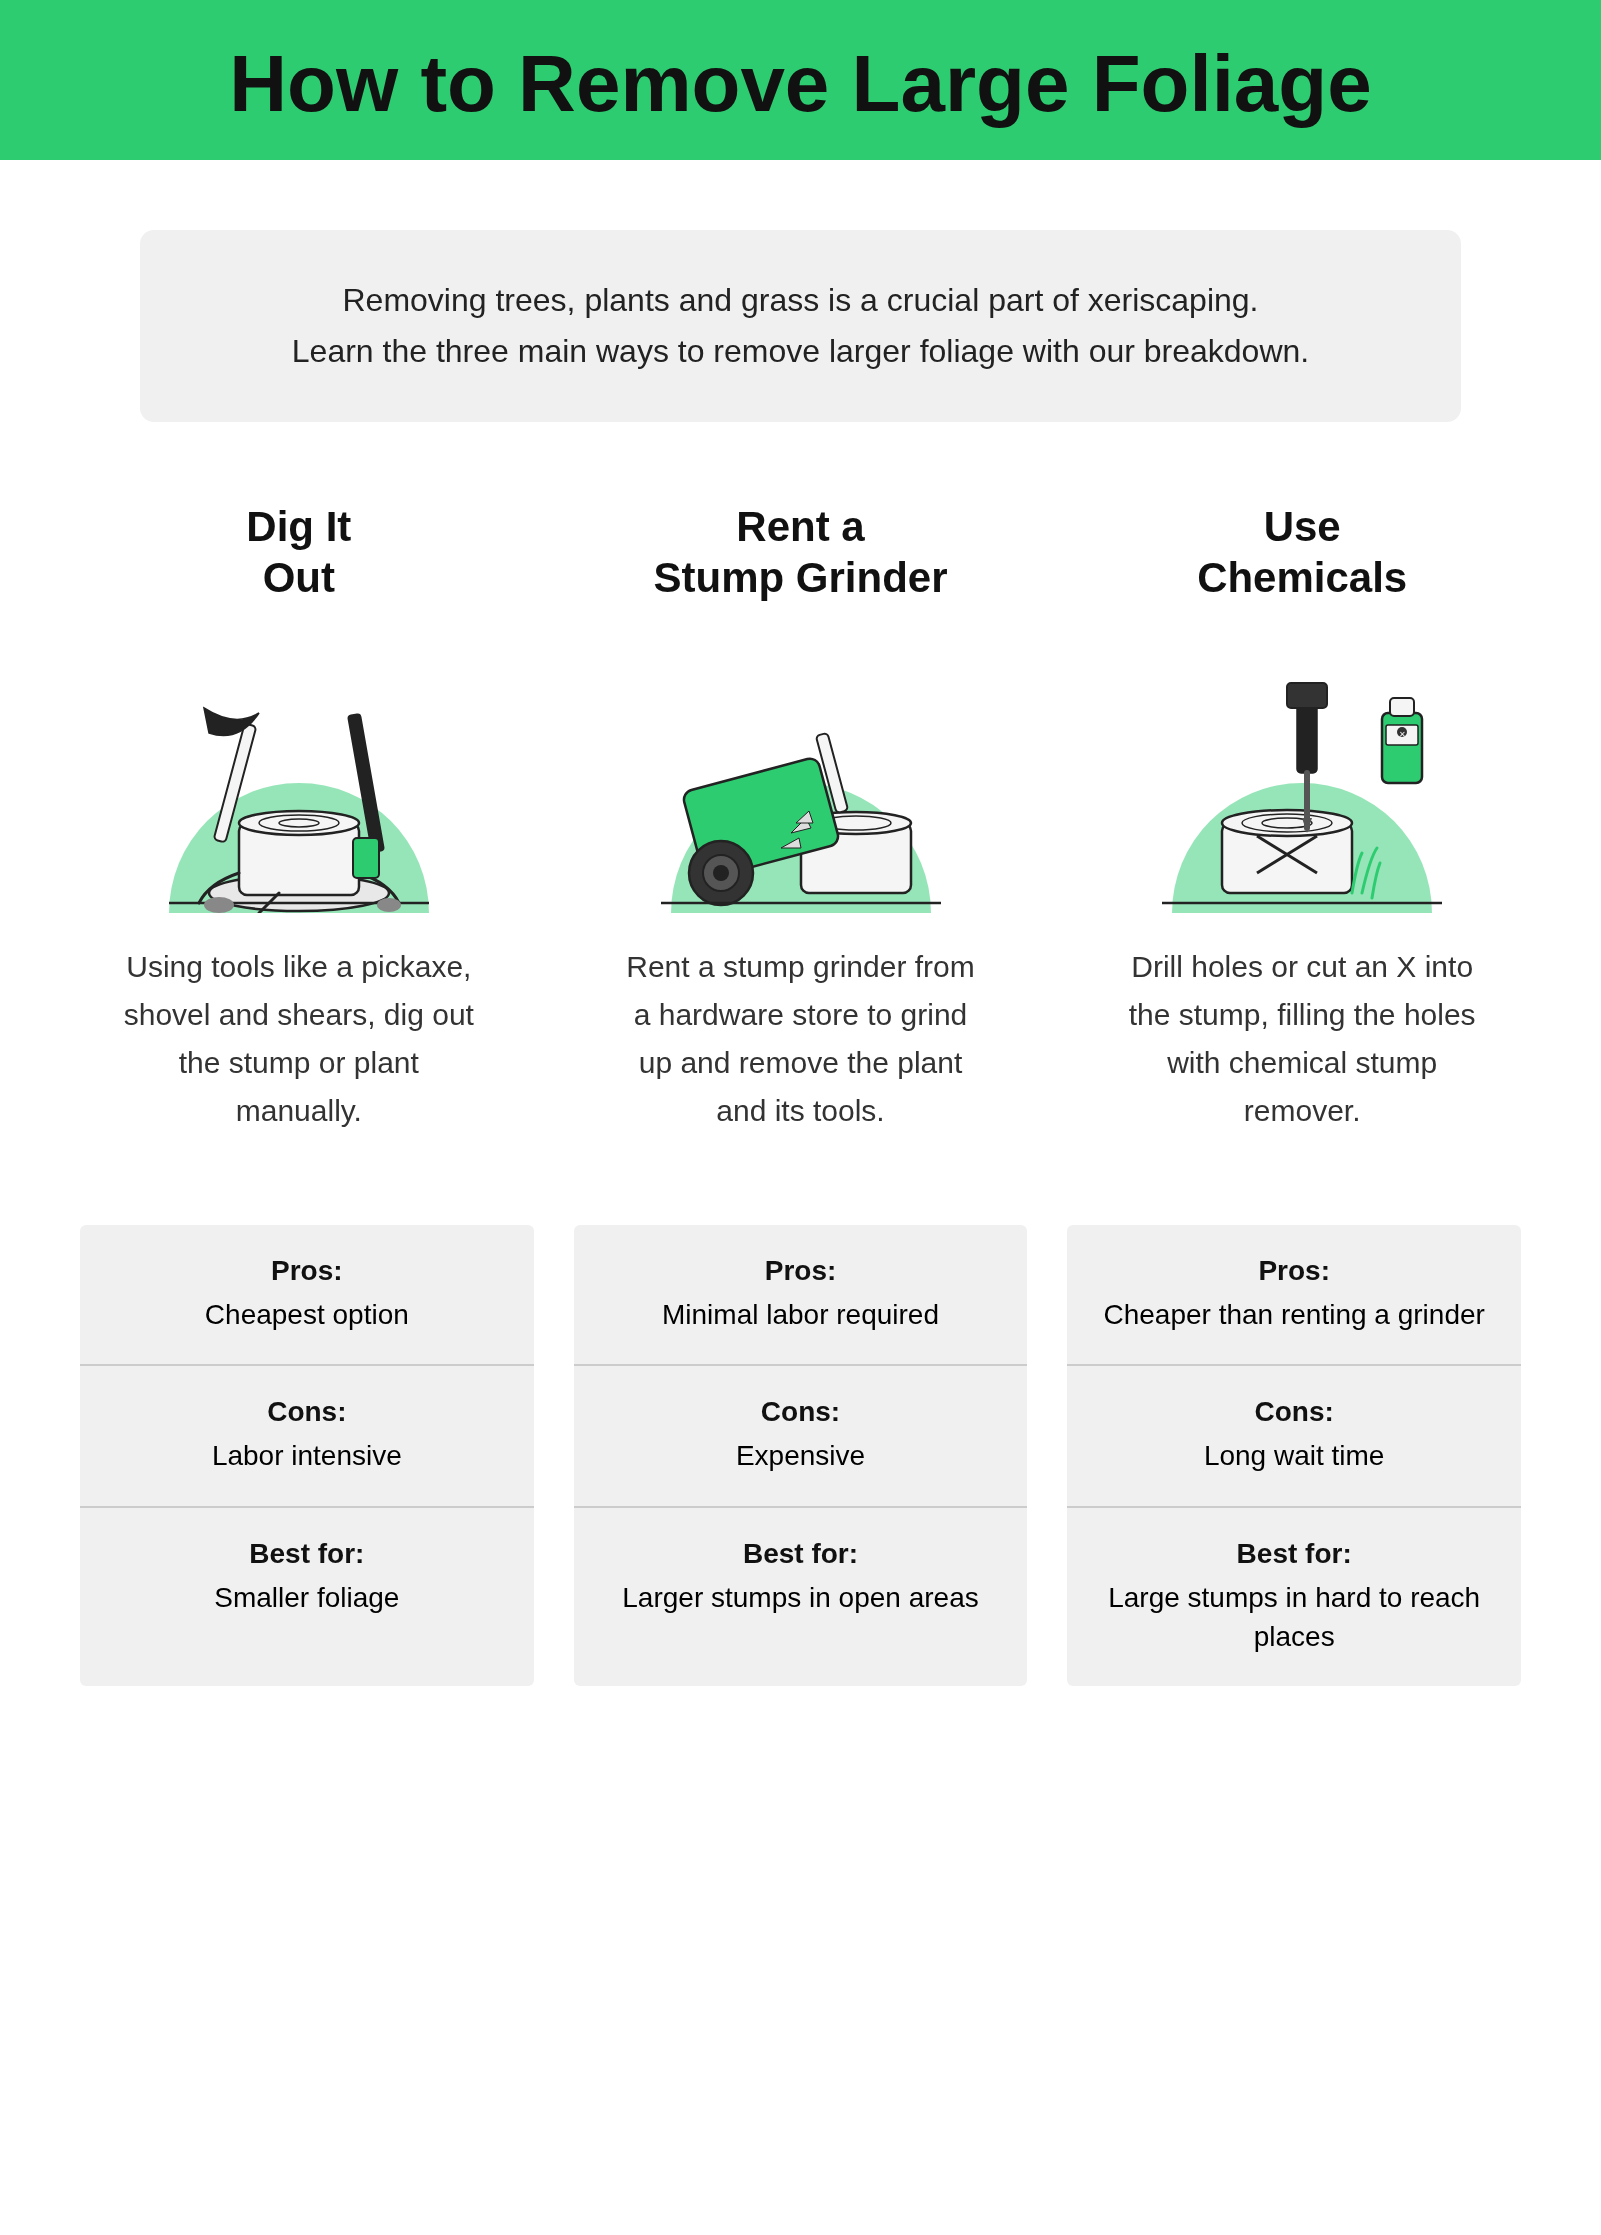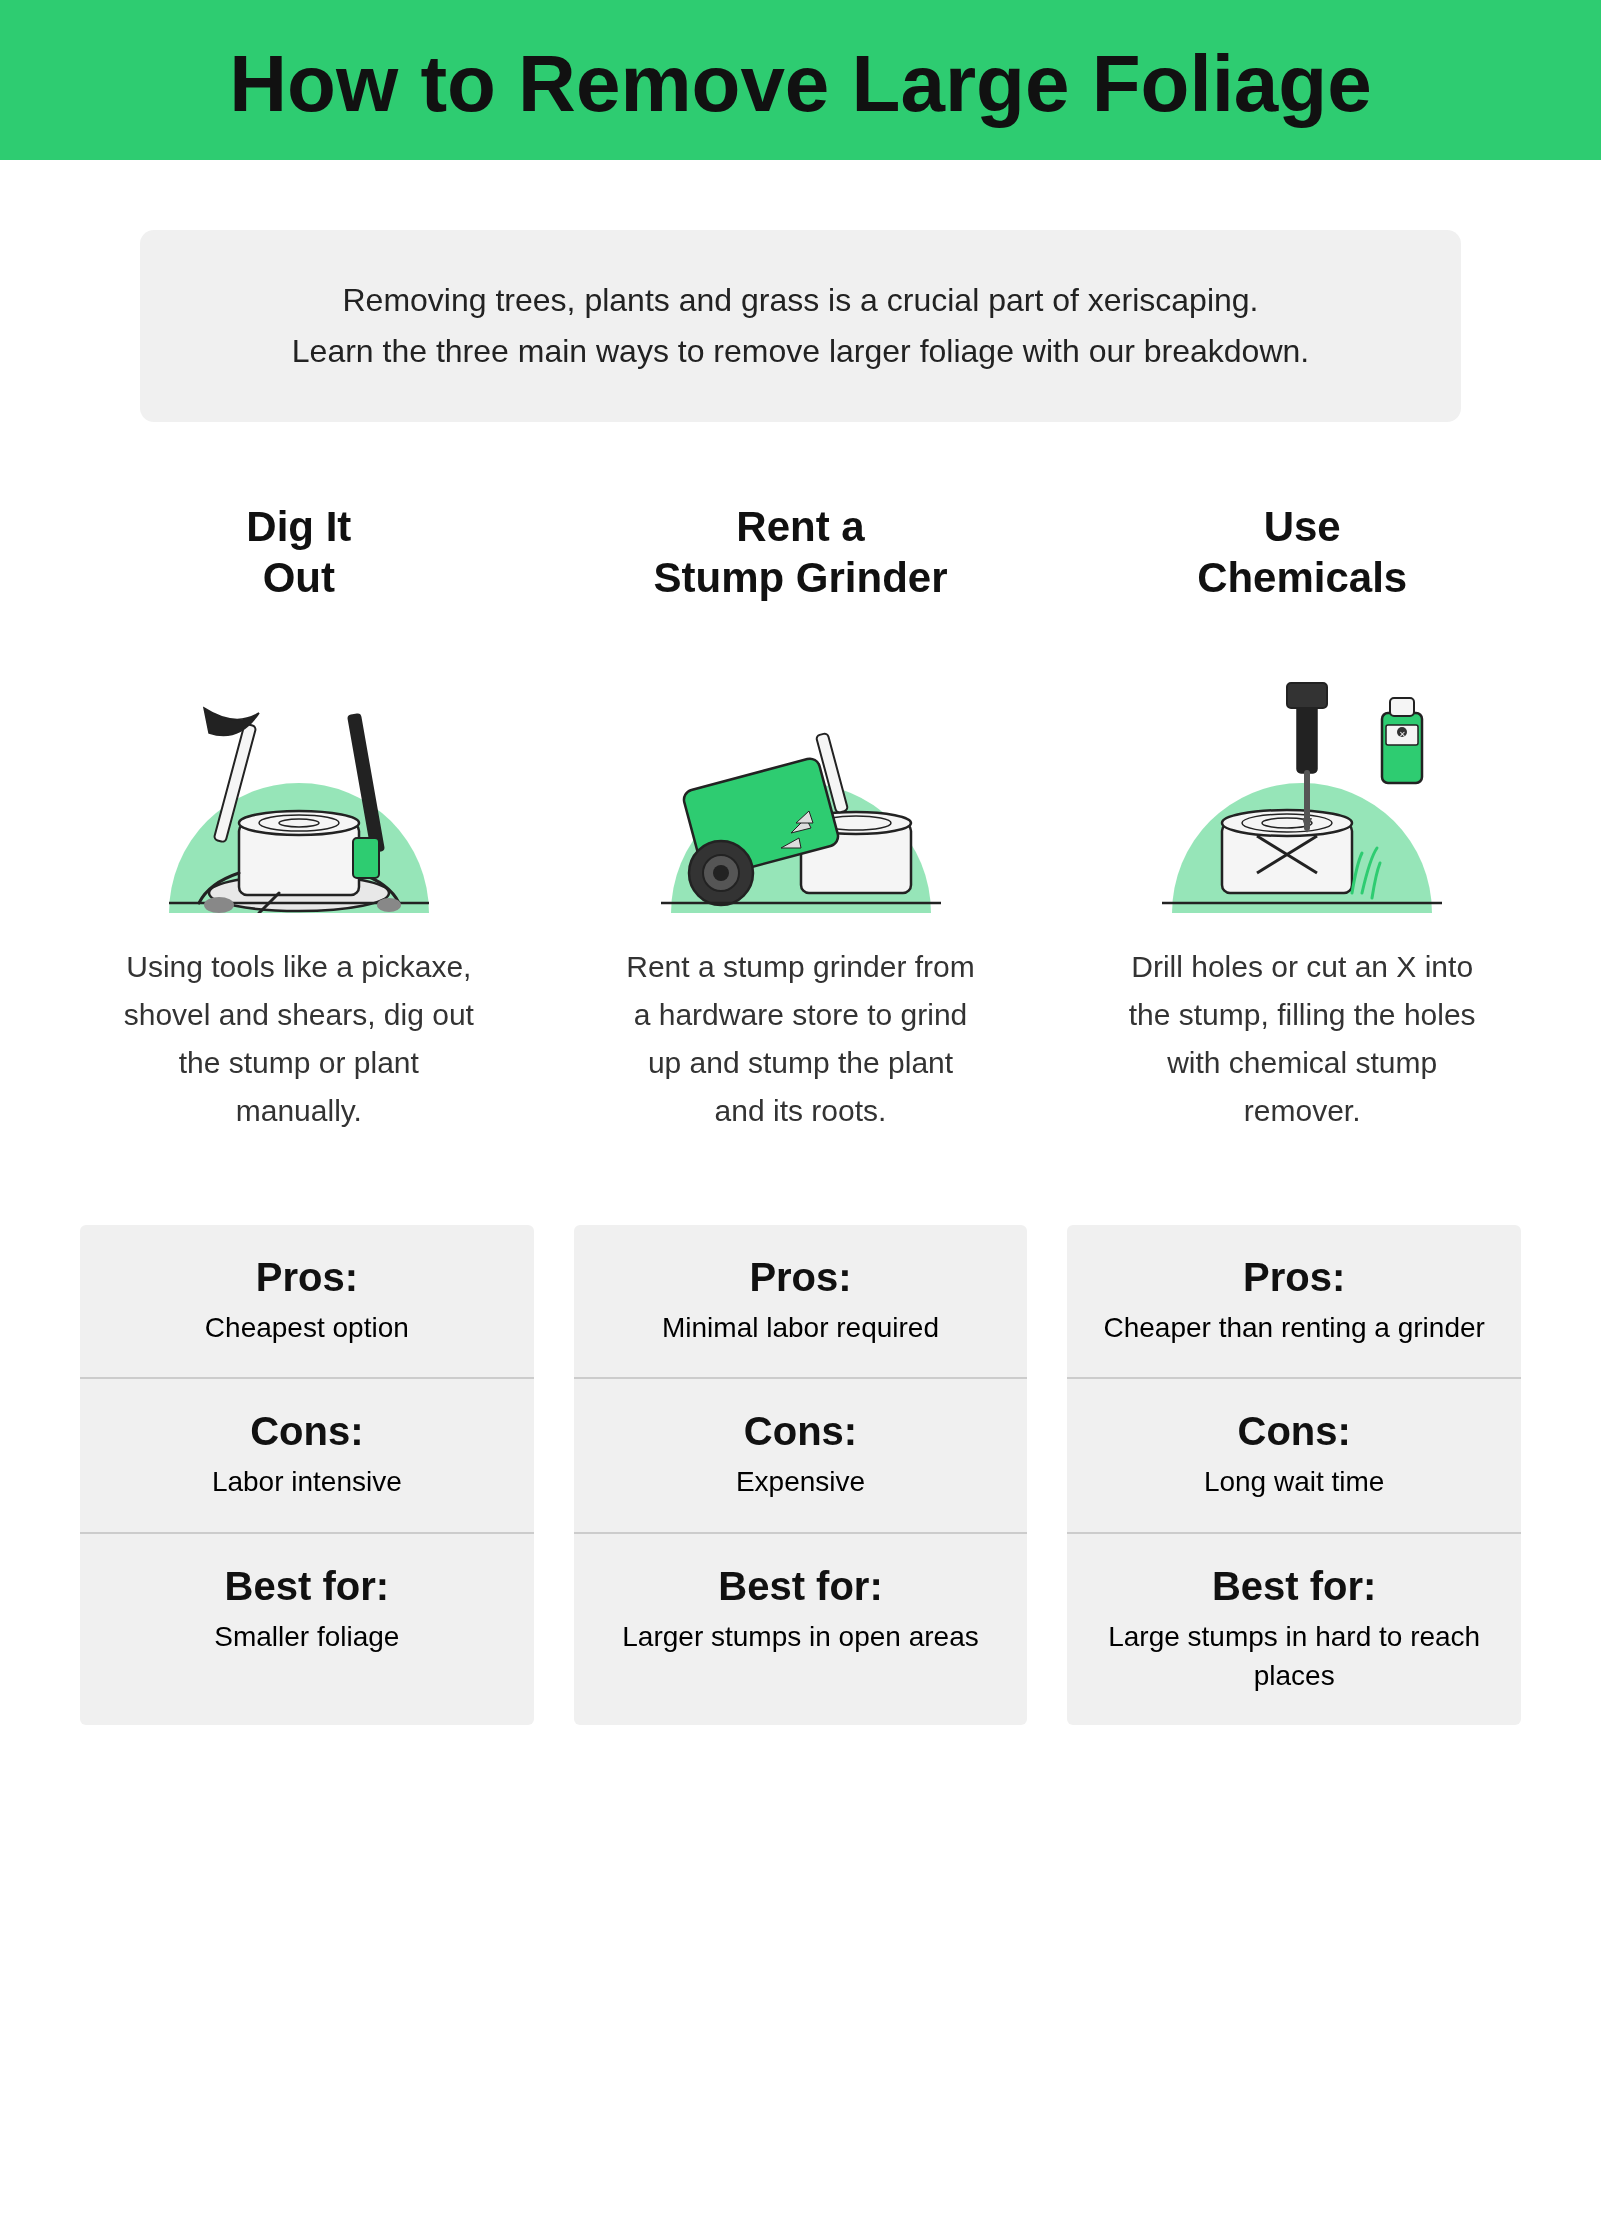--- a/index.html
+++ b/index.html
@@ -115,21 +115,21 @@
       padding: 30px 20px;
       text-align: center;
       border-bottom: 2px solid #cccccc;
     }
 
     .pc-section:last-child {
       border-bottom: none;
     }
 
     .pc-label {
-      font-size: 40px;
+      font-size: 28px;
       font-weight: 900;
       color: #111111;
       margin-bottom: 8px;
     }
 
     .pc-value {
       font-size: 28px;
       color: #000000;
       line-height: 1.4;
     }
@@ -198,21 +198,21 @@
 
         <rect x="185" y="80" width="12" height="80" rx="4" fill="#f5f5f5" stroke="#222" stroke-width="2" transform="rotate(-15, 191, 120)"></rect>
 
         <path d="M150 180 L165 165 L170 175 Z" fill="#ddd" stroke="#222" stroke-width="1"></path>
         <path d="M140 195 L158 185 L160 195 Z" fill="#ddd" stroke="#222" stroke-width="1"></path>
         <path d="M155 170 L168 158 L172 170 Z" fill="#ddd" stroke="#222" stroke-width="1"></path>
 
         <line x1="20" y1="250" x2="300" y2="250" stroke="#222" stroke-width="2.5"></line>
       </svg>
     </div>
-    <p class="method-description">Rent a stump grinder from a hardware store to grind up and stump the plant and its roots.</p>
+    <p class="method-description">Rent a stump grinder from a hardware store to grind up and remove the plant and its tools.</p>
   </div>
 
   <div class="method-column">
     <div class="method-title">Use<br>Chemicals</div>
     <div class="illustration-area">
       <div class="semi-circle"></div>
       <svg class="illustration-svg" width="320" height="260" viewBox="0 0 320 260">
 
         <rect x="80" y="170" width="130" height="70" rx="8" fill="#f5f5f5" stroke="#222" stroke-width="2.5"></rect>
         <ellipse cx="145" cy="170" rx="65" ry="13" fill="#f5f5f5" stroke="#222" stroke-width="2.5"></ellipse>

